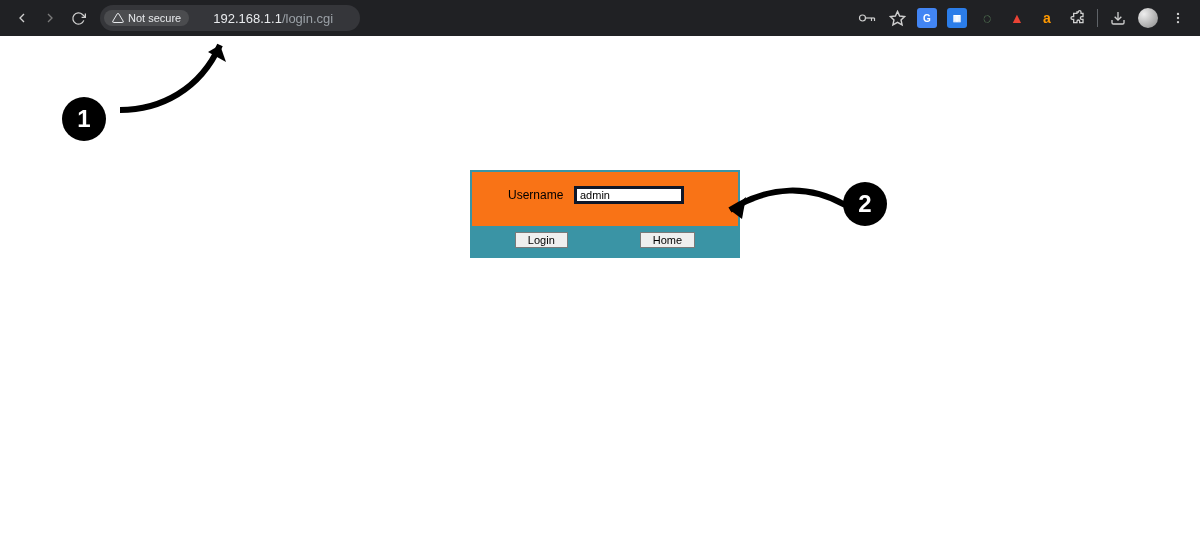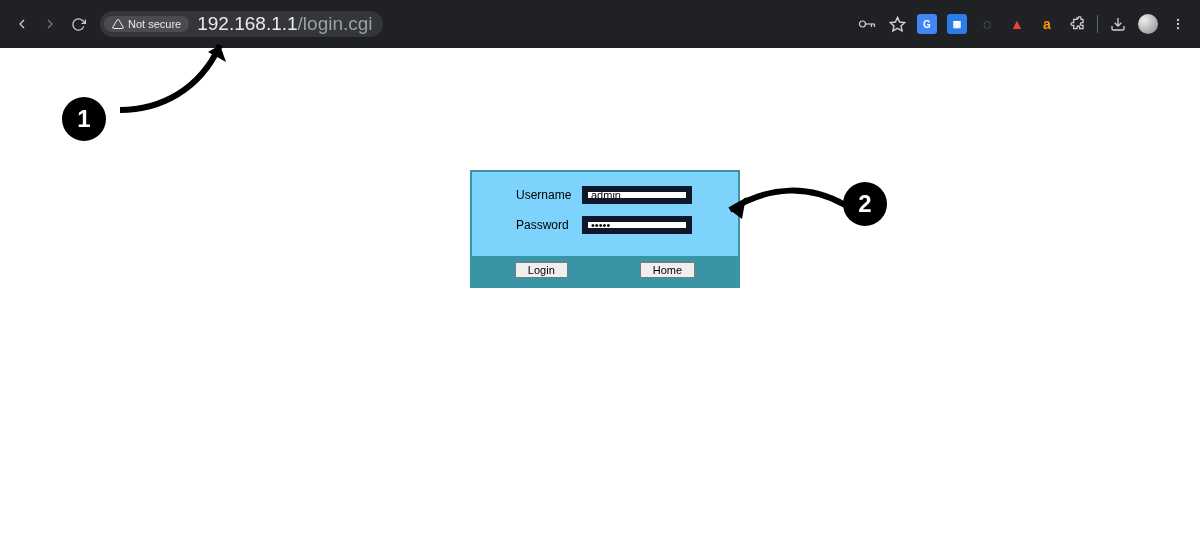--- a/index.html
+++ b/index.html
@@ -1,43 +1,43 @@
 <!DOCTYPE html>
 <html><head>
 <meta charset="utf-8">
 <style>
   * { box-sizing: border-box; margin: 0; padding: 0; }
   body { font-family: Arial, Helvetica, sans-serif; background: #fff; width: 1200px; height: 540px; overflow: hidden; position: relative; }
 
   
-  .browser-bar { background: #202124; height: 48px; display: flex; align-items: center; padding: 0 8px; color: #e8eaed; font-size: 12px; }
+  .browser-bar { background: #202124; height: 36px; display: flex; align-items: center; padding: 0 8px; color: #e8eaed; font-size: 12px; }
   .nav-btn { width: 28px; height: 28px; display: flex; align-items: center; justify-content: center; border-radius: 50%; color: #cfcfcf; cursor: pointer; }
   .nav-btn.dim { color: #7a7a7a; }
   .addr-wrap { display: flex; align-items: center; background: #35363a; border-radius: 16px; height: 26px; margin-left: 8px; padding: 0 10px 0 4px; flex: 0 0 auto; min-width: 260px; }
   .not-secure { display: flex; align-items: center; gap: 4px; background: #4b4c4f; border-radius: 12px; padding: 2px 8px; color: #e8eaed; font-size: 11px; }
-  .url { margin-left: 8px; color: #e8eaed; font-size: 19px; }
+  .url { margin-left: 24px; color: #e8eaed; font-size: 13px; }
   .url .path { color: #9aa0a6; }
   .spacer { flex: 1; }
   .right-icons { display: flex; align-items: center; gap: 10px; padding-right: 4px; }
   .ric { width: 20px; height: 20px; display: flex; align-items: center; justify-content: center; color: #cfcfcf; font-size: 14px; cursor: pointer; }
   .ric.box { background: #4285f4; color: #fff; border-radius: 3px; font-size: 10px; font-weight: bold; }
   .ric.box2 { background: #2b7de9; color: #fff; border-radius: 3px; font-size: 9px; font-weight: bold; }
   .ric.flag { color: #ea4335; }
   .ric.orange { color: #ff9900; font-weight: bold; }
   .ric.green { color: #7fbf7f; }
   .divider { width: 1px; height: 18px; background: #5f6368; }
   .avatar { width: 20px; height: 20px; border-radius: 50%; background: radial-gradient(circle at 30% 30%, #eee, #888); }
 
   
   .login-wrap { position: absolute; left: 470px; top: 170px; width: 270px; background: #3a94a5; padding: 2px; font-size: 12px; }
   .login-title { text-align: center; font-weight: bold; color: #000; padding: 6px 0 8px; font-size: 12px; }
-  .login-body { background: #7dd3fc; padding: 14px 20px 10px; }
+  .login-body { background: #f97316; padding: 14px 12px 10px; }
   .form-row { display: flex; align-items: center; margin-bottom: 12px; }
   .form-label { width: 90px; text-align: left; padding-left: 24px; color: #000; font-size: 12px; }
-  .form-input { width: 110px; height: 18px; border: 6px solid #0f172a; font-size: 11px; padding: 0 3px; font-family: Arial, sans-serif; }
+  .form-input { width: 110px; height: 18px; border: 3px solid #0f172a; font-size: 11px; padding: 0 3px; font-family: Arial, sans-serif; }
   .login-footer { display: flex; justify-content: center; gap: 72px; padding: 6px 0 8px; }
   .btn { background: #efefef; border: 1px solid #7a7a7a; padding: 1px 12px; font-size: 11px; cursor: pointer; font-family: Arial, sans-serif; }
 
   
   .callout { position: absolute; width: 44px; height: 44px; background: #000; color: #fff; border-radius: 50%; display: flex; align-items: center; justify-content: center; font-size: 24px; font-weight: bold; }
   .arrow-svg { position: absolute; pointer-events: none; }
 </style>
 </head>
 <body>
 
@@ -121,24 +121,20 @@
     </div>
   </div>
 </div>
 
 <div class="login-wrap">
   <div class="login-body">
     <div class="form-row">
       <div class="form-label">Username</div>
       <input class="form-input" type="text" value="admin" style="">
     </div>
-    <div class="form-row">
-      <div class="form-label">Password</div>
-      <input class="form-input" type="text" value="•••••" style="">
-    </div>
   </div>
   <div class="login-footer">
     <button class="btn">Login</button>
     <button class="btn">Home</button>
   </div>
 </div>
 
 <div class="callout" style="left:62px; top:97px;">
   <span>1</span>
 </div>

